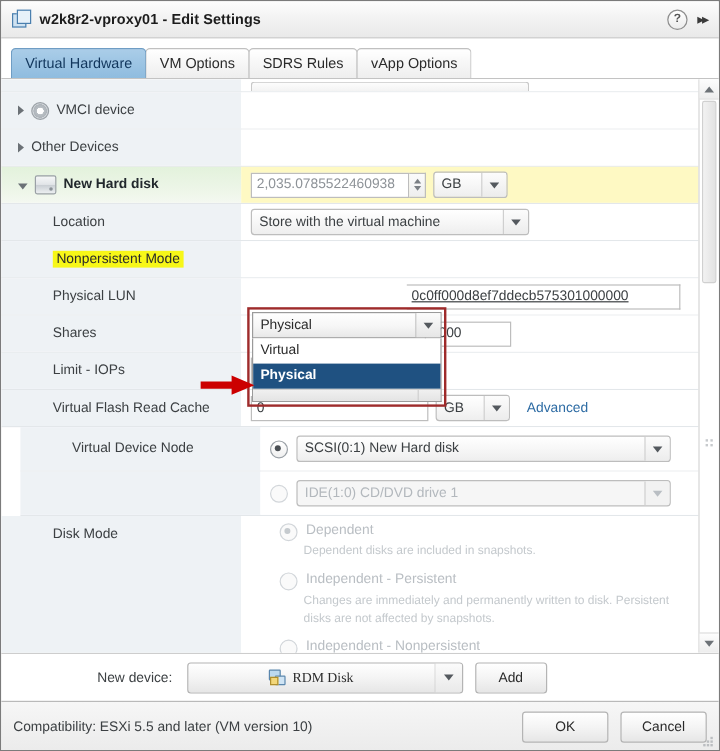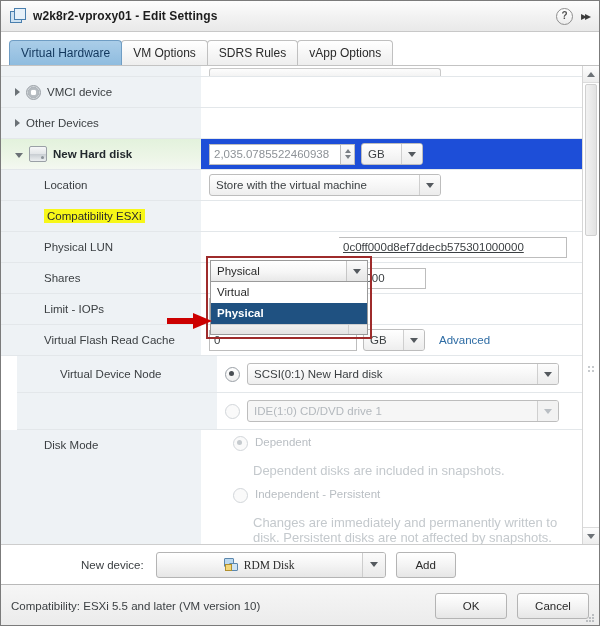--- a/index.html
+++ b/index.html
@@ -172,21 +172,21 @@
     box-sizing: border-box;
     background: #ffffff;
     display: flex;
     align-items: center;
     padding-left: 8px;
     position: relative;
   }
   .row.greenrow .lbl {
     background: linear-gradient(to bottom, #e3f2dc, #eef6e9 70%, #f4f8f1);
   }
-  .row.greenrow .val { background: #1d4ed8; }
+  .row.greenrow .val { background: #fef9c3; }
   .row.tall { min-height: 36px; margin-left: 16px; }
 
   .tri {
     width: 0; height: 0;
     margin-right: 6px;
     flex: 0 0 auto;
   }
   .tri.right {
     border-left: 5px solid #6b7176;
     border-top: 4px solid transparent;
@@ -343,25 +343,25 @@
     gap: 2px;
   }
   .dm-opt { display: flex; align-items: flex-start; }
   .dm-opt .radio { margin-top: 1px; }
   .dm-title {
     font-size: 11.5px;
     color: #b9bec3;
     line-height: 15px;
   }
   .dm-desc {
-    font-size: 13px;
+    font-size: 10px;
     color: #c4c9cd;
     line-height: 15px;
     margin-left: 20px;
-    margin-top: 12px;
+    margin-top: 1px;
   }
   .dm-group { margin-bottom: 7px; }
 
   
   .dd-wrap {
     position: absolute;
     left: 205px;
     top: 190px;
     width: 158px;
     z-index: 40;
@@ -681,21 +681,21 @@
             <span class="txt">Store with the virtual machine</span>
             <span class="arrowbox">
                 <i class="caret"></i>
               </span>
           </div>
         </div>
       </div>
 
       <div class="row">
         <div class="lbl indent">
-          <span class="hl-yellow">Compatibility ESXi</span>
+          <span class="hl-yellow">Nonpersistent Mode</span>
         </div>
         <div class="val"></div>
       </div>
 
       <div class="row">
         <div class="lbl indent">Physical LUN</div>
         <div class="val">
           <div class="tfield" style="width:228px;margin-left:130px;border-left:none;text-decoration:underline;">0c0ff000d8ef7ddecb575301000000</div>
         </div>
       </div>
@@ -776,20 +776,21 @@
               <div class="dm-opt">
                 <span class="radio dim"></span>
                 <span class="dm-title">Independent - Persistent</span>
               </div>
               <div class="dm-desc" style="max-width:330px;">Changes are immediately and permanently written to disk. Persistent disks are not affected by snapshots.</div>
             </div>
 
             <div class="dm-group">
               <div class="dm-opt">
                 <span class="radio dim"></span>
+                <span class="dm-title">Independent - Nonpersistent</span>
               </div>
 
             </div>
 
           </div>
         </div>
       </div>
 
     </div>
 

